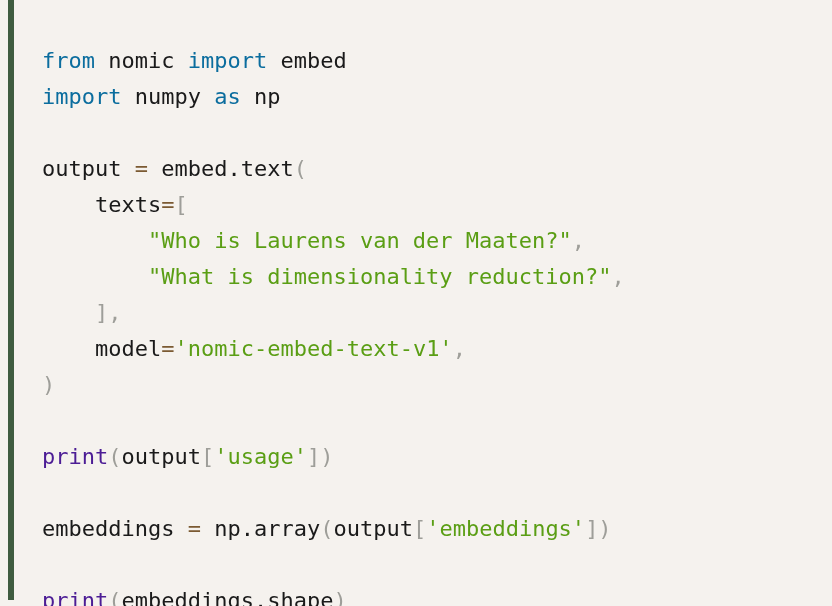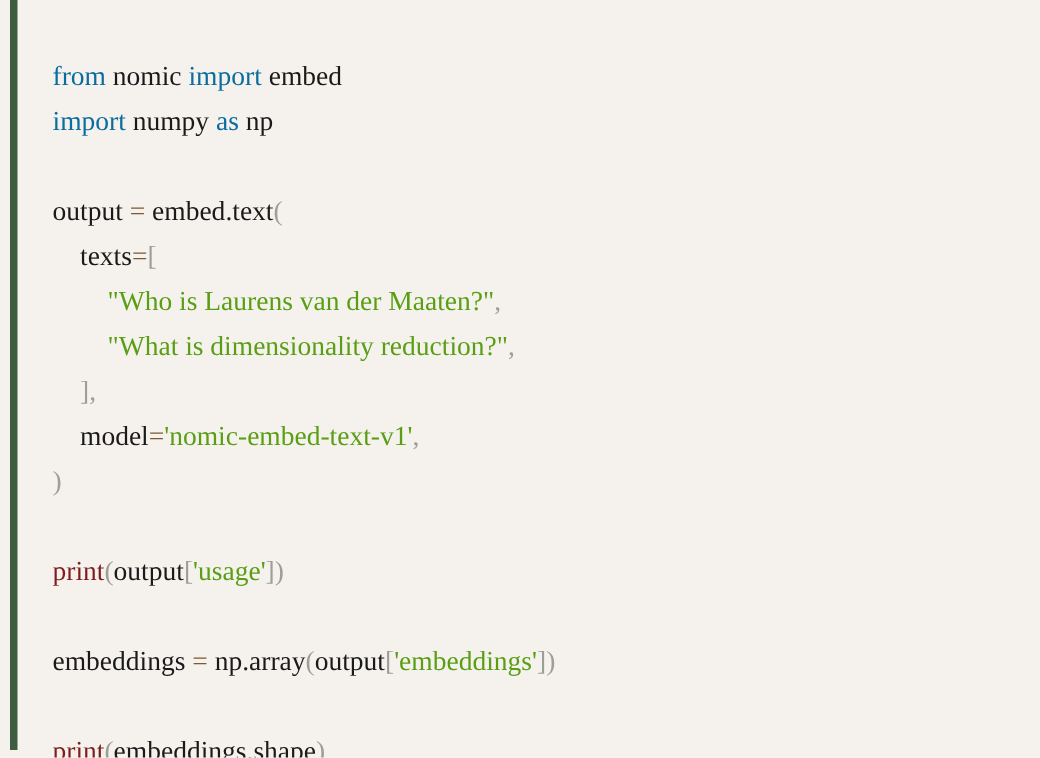--- a/index.html
+++ b/index.html
@@ -41,26 +41,25 @@
     line-height: 36px;
     white-space: pre;
     color: #1a1a1a;
     padding-top: 21px;
   }
 
   .code-line {
     display: block;
     height: 36px;
     white-space: pre;
-    font-family: Liberation Serif, serif;
   }
 
   
   .tok-kw    { color: #0b6d9e; }
-  .tok-fn    { color: #7f1d1d; }
+  .tok-fn    { color: #4c1d95; }
   .tok-str   { color: #5a9e14; }
   .tok-op    { color: #7b5a32; }
   .tok-punc  { color: #9e9e99; }
   .tok-plain { color: #1a1a1a; }
 </style>
 </head>
 <body style="background: rgb(245, 242, 238);">
 
 <div id="code-block" style="background: rgb(245, 242, 238);">
   <div id="accent-bar" style="background: rgb(63, 92, 64);"></div>

